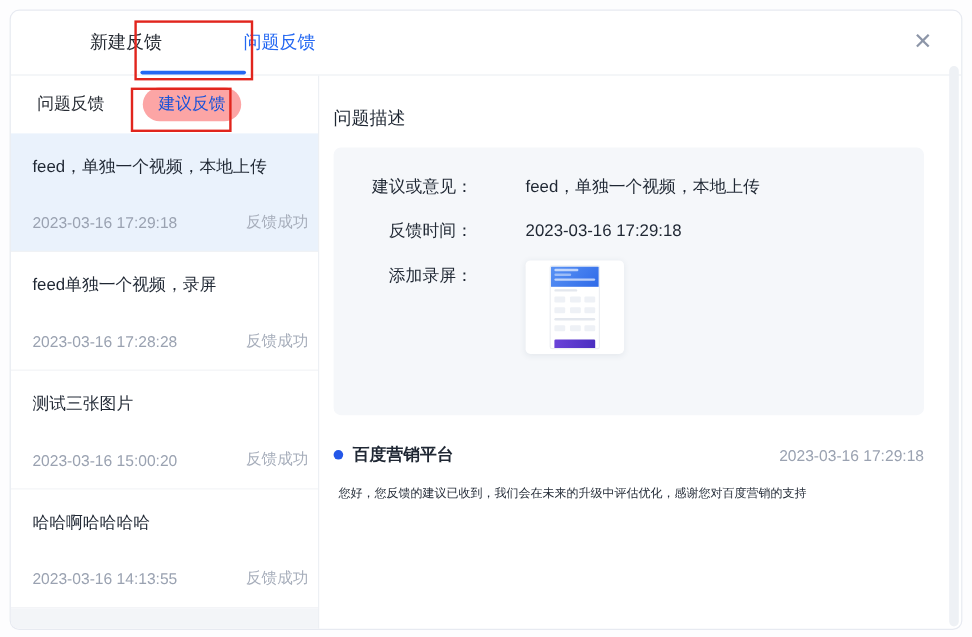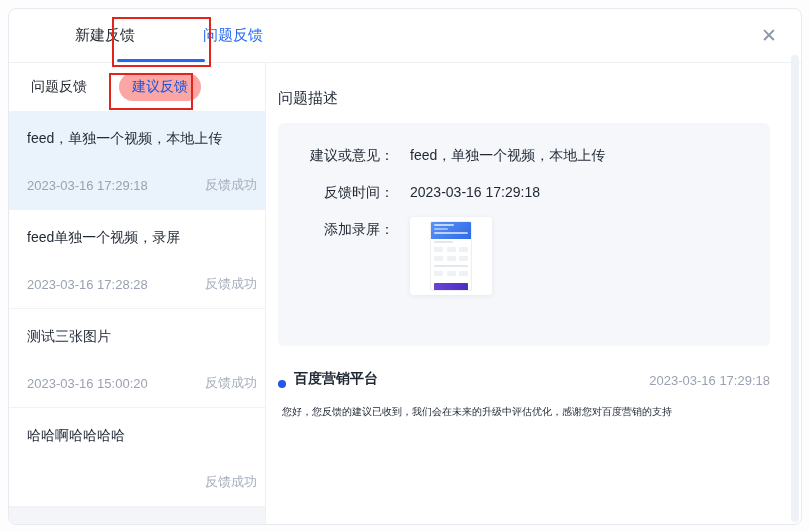--- a/index.html
+++ b/index.html
@@ -88,21 +88,21 @@
   .li-status { margin-left:auto; font-size:13px; color:#a7aebb; }
   .partial-item { flex:1; background:#f3f5f8; }
   
   .section-title { margin-top:26px; font-size:15px; font-weight:normal; color:#1f2733; }
   .detail-box {
     margin-top:15px;
     width:492px; height:223px;
     background:#f5f7fa; border-radius:6px;
     padding:24px 20px 18px;
   }
-  .field { display:flex; margin-bottom:19px; font-size:14px; color:#1f2733; }
+  .field { display:flex; margin-bottom:19px; font-size:14px; color:#1f2733;gap:28px; }
   .flabel { width:96px; text-align:right; flex-shrink:0; }
   .fvalue { margin-left:16px; }
   .thumb-card {
     margin-left:16px; margin-top:-4px;
     width:82px; height:78px;
     background:#fff; border-radius:4px;
     box-shadow:0 1px 5px rgba(40,60,90,0.08);
     display:flex; align-items:center; justify-content:center;
     cursor:pointer;
   }
@@ -125,21 +125,21 @@
   .pb-bar.half { width:55%; }
   .pb-grid { display:flex; justify-content:space-between; margin-bottom:4px; }
   .pb-grid i { width:9px; height:5px; background:#eef1f6; border-radius:1px; display:block; }
   .phone-banner {
     height:9px; margin:1px 3px 2px; flex-shrink:0;
     background:linear-gradient(90deg,#6a43d8,#4a2ec0);
     border-radius:1px;
   }
   
   .reply { margin-top:24px; }
-  .reply-head { display:flex; align-items:flex-end; }
+  .reply-head { display:flex; align-items:center; }
   .dot { width:8px; height:8px; border-radius:50%; background:#2457e8; flex-shrink:0; }
   .author { margin-left:8px; font-size:14px; font-weight:bold; color:#1f2733; }
   .rtime { margin-left:auto; font-size:13px; color:#9aa2b1; }
   .rmsg {
     margin:10px 0 0 4px;
     width:478px;
     font-size:10px; line-height:28px; color:#1f2733;
   }
   
   .scrollbar {
@@ -192,20 +192,21 @@
           <div class="li-title">测试三张图片</div>
           <div class="li-meta">
             <span class="li-time">2023-03-16 15:00:20</span>
             <span class="li-status">反馈成功</span>
           </div>
         </div>
 
         <div class="list-item">
           <div class="li-title">哈哈啊哈哈哈哈</div>
           <div class="li-meta">
+            <span class="li-time">2023-03-16 14:13:55</span>
             <span class="li-status">反馈成功</span>
           </div>
         </div>
 
         <div class="partial-item"></div>
       </div>
     </div>
 
     <div class="right-col">
       <div class="section-title">问题描述</div>

